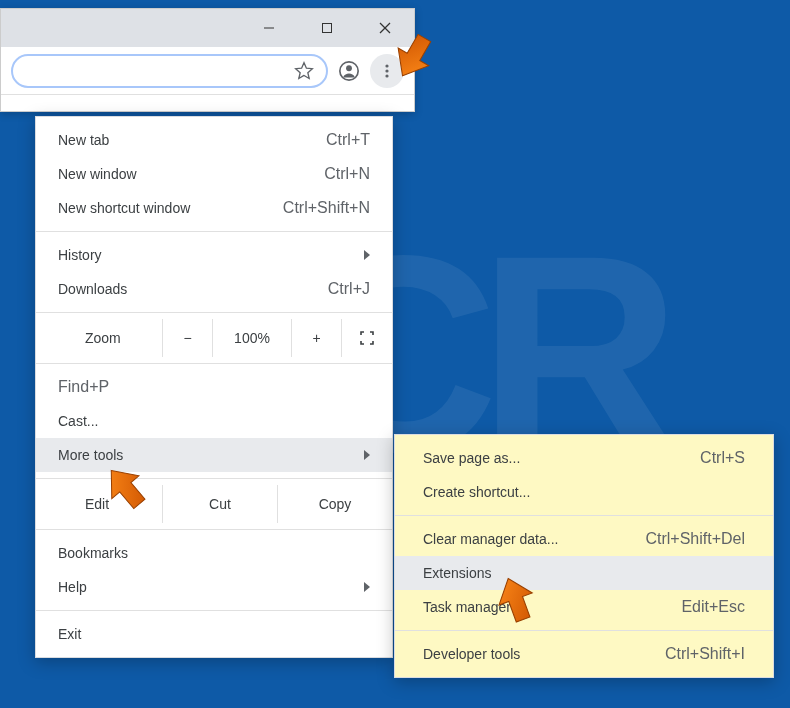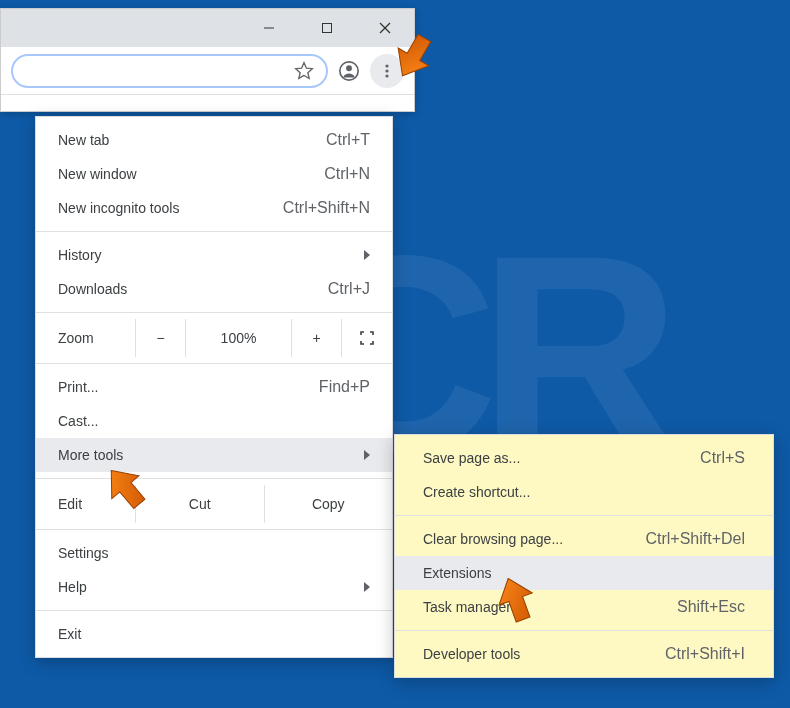--- a/index.html
+++ b/index.html
@@ -129,20 +129,21 @@
   .zoom-row, .edit-row {
     height: 38px;
     display: flex;
     align-items: stretch;
   }
   .zoom-row .z-label, .edit-row .z-label {
     flex: 0 0 100px;
     display:flex; align-items:center;
     padding-left: 22px;
     border-right: 1px solid #e0e0e0;
+    margin-left: 27px;
   }
   .z-cell {
     flex: 1;
     display:flex; align-items:center; justify-content:center;
     border-right: 1px solid #e0e0e0;
     color:#3c4043;
   }
   .z-cell:last-child { border-right: none; }
   .z-cell.small { flex: 0 0 50px; }
   .fullscreen-icon svg { width:16px; height:16px; }
@@ -216,21 +217,21 @@
 <div class="menu">
   <div class="menu-item">
     <span class="label">New tab</span>
     <span class="shortcut">Ctrl+T</span>
   </div>
   <div class="menu-item">
     <span class="label">New window</span>
     <span class="shortcut">Ctrl+N</span>
   </div>
   <div class="menu-item">
-    <span class="label">New incognito tools</span>
+    <span class="label">New shortcut window</span>
     <span class="shortcut">Ctrl+Shift+N</span>
   </div>
   <div class="menu-sep"></div>
   <div class="menu-item">
     <span class="label">History</span>
     <span class="arrow"></span>
   </div>
   <div class="menu-item">
     <span class="label">Downloads</span>
     <span class="shortcut">Ctrl+J</span>
@@ -242,39 +243,38 @@
     <div class="z-cell">100%</div>
     <div class="z-cell small">+</div>
     <div class="z-cell small fullscreen-icon">
       <svg viewBox="0 0 16 16">
         <path d="M2 5V2h3M14 5V2h-3M2 11v3h3M14 11v3h-3" fill="none" stroke="#3c4043" stroke-width="1.6"></path>
       </svg>
     </div>
   </div>
   <div class="menu-sep"></div>
   <div class="menu-item">
-    <span class="label">Print...</span>
     <span class="shortcut">Find+P</span>
   </div>
   <div class="menu-item">
     <span class="label">Cast...</span>
   </div>
   <div class="menu-item highlight">
     <span class="label">More tools</span>
     <span class="arrow"></span>
   </div>
   <div class="menu-sep"></div>
   <div class="edit-row">
     <div class="z-label">Edit</div>
     <div class="z-cell">Cut</div>
     <div class="z-cell">Copy</div>
   </div>
   <div class="menu-sep"></div>
   <div class="menu-item">
-    <span class="label">Settings</span>
+    <span class="label">Bookmarks</span>
   </div>
   <div class="menu-item">
     <span class="label">Help</span>
     <span class="arrow"></span>
   </div>
   <div class="menu-sep"></div>
   <div class="menu-item">
     <span class="label">Exit</span>
   </div>
 </div>
@@ -282,29 +282,29 @@
 <div class="submenu">
   <div class="menu-item">
     <span class="label">Save page as...</span>
     <span class="shortcut">Ctrl+S</span>
   </div>
   <div class="menu-item">
     <span class="label">Create shortcut...</span>
   </div>
   <div class="menu-sep"></div>
   <div class="menu-item">
-    <span class="label">Clear browsing page...</span>
+    <span class="label">Clear manager data...</span>
     <span class="shortcut">Ctrl+Shift+Del</span>
   </div>
   <div class="menu-item highlight">
     <span class="label">Extensions</span>
   </div>
   <div class="menu-item">
     <span class="label">Task manager</span>
-    <span class="shortcut">Shift+Esc</span>
+    <span class="shortcut">Edit+Esc</span>
   </div>
   <div class="menu-sep"></div>
   <div class="menu-item">
     <span class="label">Developer tools</span>
     <span class="shortcut">Ctrl+Shift+I</span>
   </div>
 </div>
 
 <svg class="pointer-arrow" style="top:30px; left:388px; transform:rotate(210deg);" viewBox="0 0 50 50">
   <defs>

